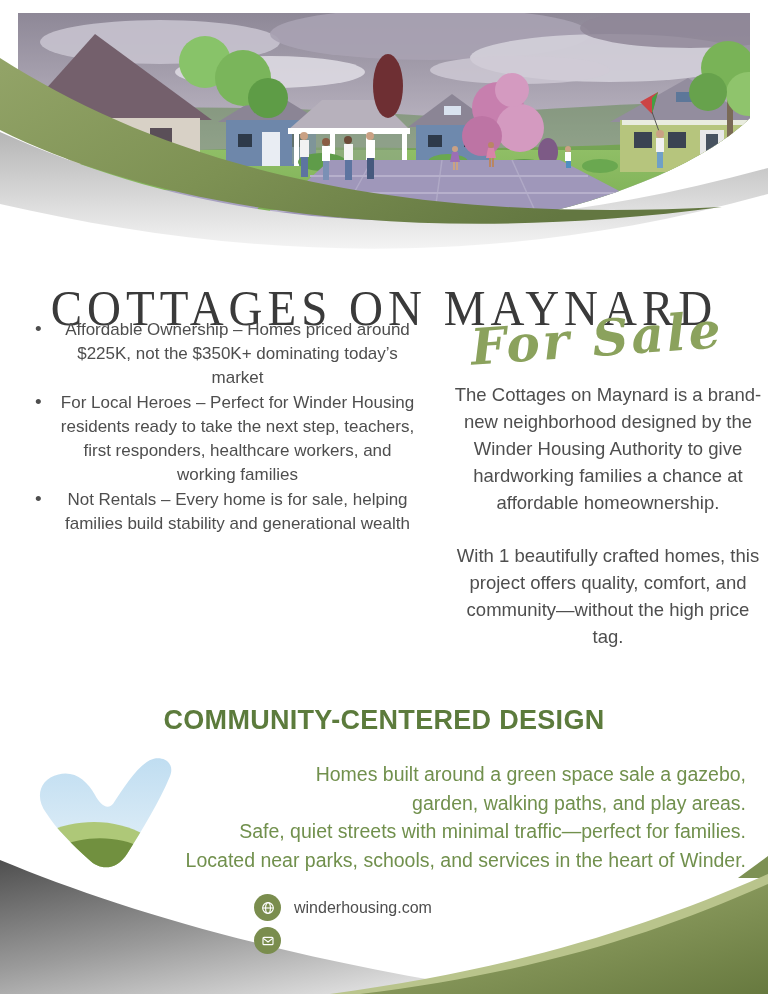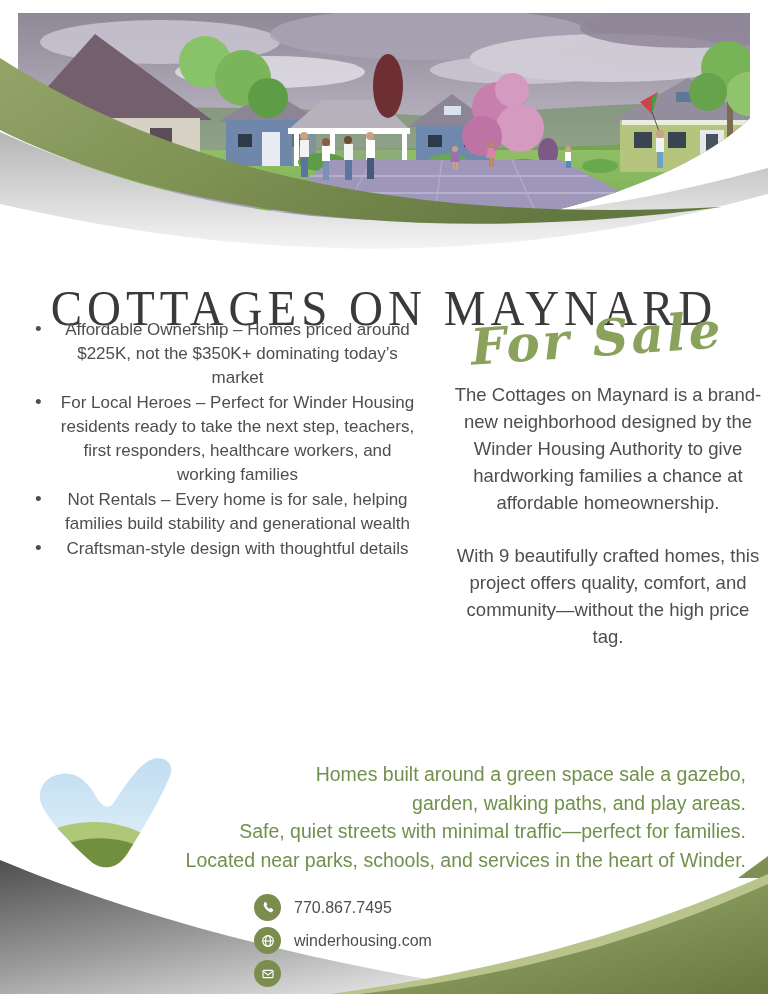--- a/index.html
+++ b/index.html
@@ -231,30 +231,30 @@
     <path d="M0,58 C160,160 380,225 722,207 C400,250 150,205 0,130 Z" fill="url(#bandG)"></path>
   </svg>
 
   <h1 class="page-title">COTTAGES ON MAYNARD</h1>
 
   <div class="features">
     <ul>
       <li>Affordable Ownership – Homes priced around $225K, not the $350K+ dominating today’s market</li>
       <li>For Local Heroes – Perfect for Winder Housing residents ready to take the next step, teachers, first responders, healthcare workers, and working families</li>
       <li>Not Rentals – Every home is for sale, helping families build stability and generational wealth</li>
-      <li>Craftsman-style design with thoughtful details</li>
     </ul>
   </div>
 
   <div class="intro-col">
     <div class="for-sale">For Sale</div>
     <p class="intro-p">The Cottages on Maynard is a brand-new neighborhood designed by the Winder Housing Authority to give hardworking families a chance at affordable homeownership.</p>
-    <p class="intro-p">With 9 beautifully crafted homes, this project offers quality, comfort, and community—without the high price tag.</p>
+    <p class="intro-p">With 1 beautifully crafted homes, this project offers quality, comfort, and community—without the high price tag.</p>
   </div>
 
+  <div class="community-heading">COMMUNITY-CENTERED DESIGN</div>
   <div class="community-lines">
     <div>Homes built around a green space sale a gazebo,</div>
     <div>garden, walking paths, and play areas.</div>
     <div>Safe, quiet streets with minimal traffic—perfect for families.</div>
     <div>Located near parks, schools, and services in the heart of Winder.</div>
   </div>
 
   <svg class="logo-svg" viewBox="0 0 150 122" aria-hidden="true">
     <defs>
       <clipPath id="logoClip">
@@ -284,28 +284,20 @@
           <stop offset="1" stop-color="#67793f"></stop>
       </linearGradient>
     </defs>
     <path d="M0,16 C130,70 300,118 520,150 L0,150 Z" fill="url(#bgray)"></path>
     <polygon points="738,34 768,34 768,12" fill="#7d9153"></polygon>
     <path d="M768,30 C650,82 520,124 330,150 L768,150 Z" fill="#b9c48c"></path>
     <path d="M768,40 C660,88 540,128 360,150 L768,150 Z" fill="url(#bgreen)"></path>
   </svg>
 
   <div class="contact">
-    <div class="contact-row">
-      <span class="contact-icon">
-        <svg viewBox="0 0 24 24">
-            <path d="M6.4 3.4c.6-.6 1.5-.6 2.1 0l2 2c.6.6.6 1.5 0 2.1l-1 1c.9 1.9 2.9 3.9 4.8 4.8l1-1c.6-.6 1.5-.6 2.1 0l2 2c.6.6.6 1.5 0 2.1l-1.2 1.2c-.8.8-2 1-3 .6C11 16.4 7.4 12.8 5.6 8.6c-.4-1-.2-2.2.6-3z" fill="#ffffff"></path>
-          </svg>
-      </span>
-      <span class="contact-text">770.867.7495</span>
-    </div>
     <div class="contact-row">
       <span class="contact-icon">
         <svg viewBox="0 0 24 24" fill="none" stroke="#ffffff" stroke-width="1.7">
           <circle cx="12" cy="12" r="8"></circle>
             <ellipse cx="12" cy="12" rx="3.6" ry="8"></ellipse>
             <line x1="4" y1="12" x2="20" y2="12"></line>
         </svg>
       </span>
       <span class="contact-text">winderhousing.com</span>
     </div>

